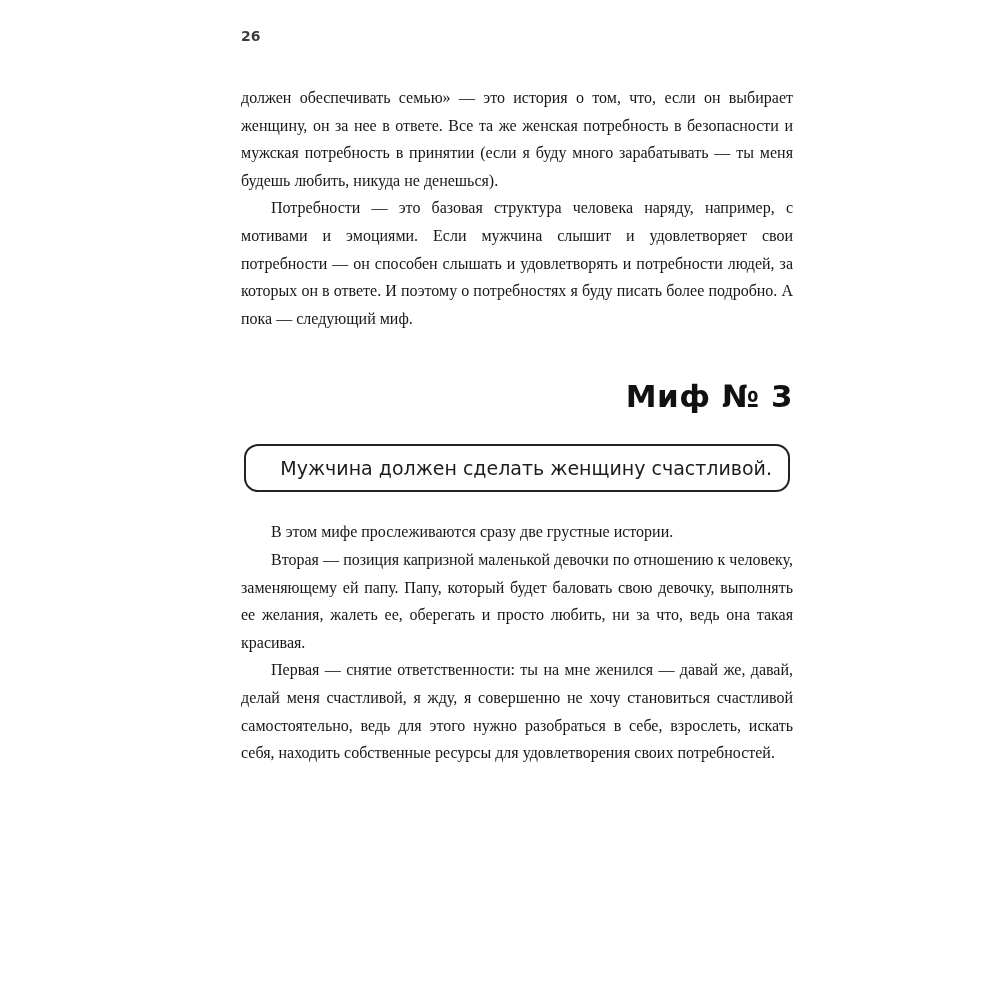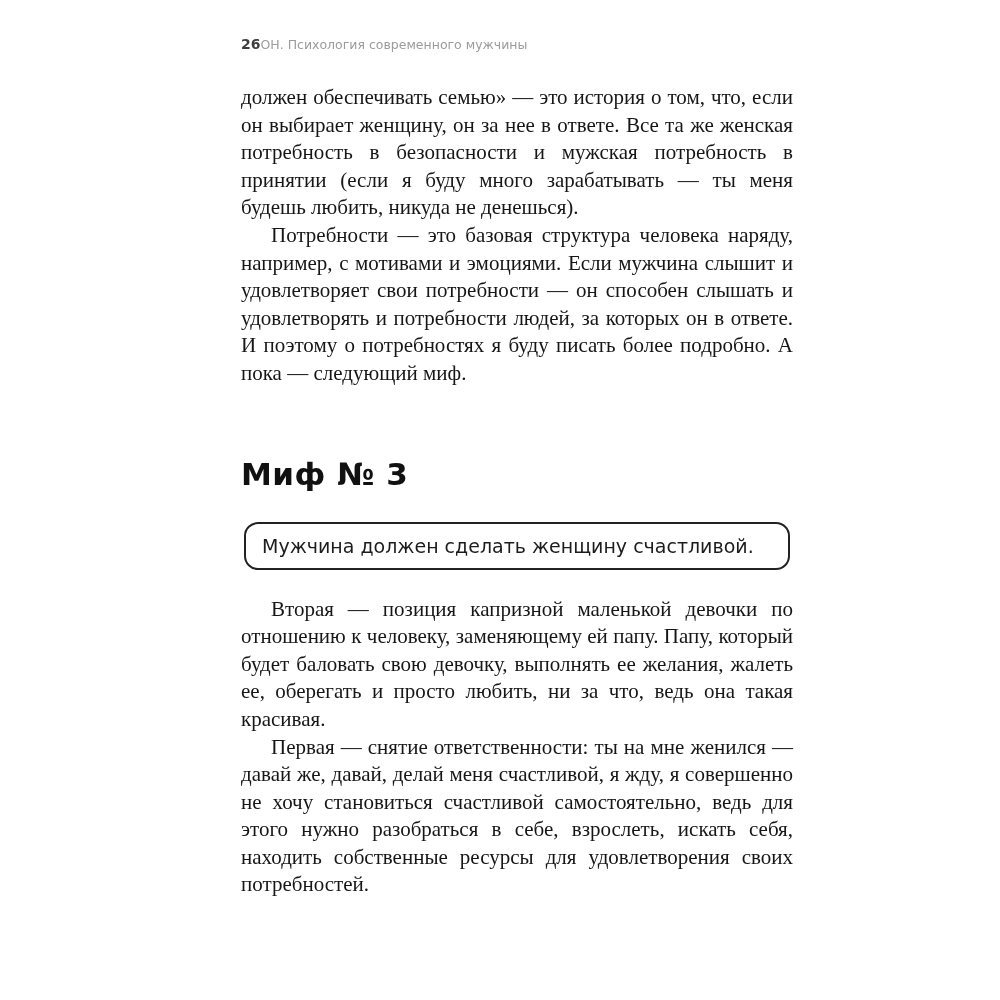--- a/index.html
+++ b/index.html
@@ -12,24 +12,25 @@
   }
   .page {
     position: relative;
     width: 1000px;
     height: 1000px;
     overflow: hidden;
     background: #ffffff;
   }
   .header {
     position: absolute;
-    top: 36px;
+    top: 28px;
     left: 241px;
     width: 552px;
     display: flex;
+    justify-content: space-between;
     align-items: baseline;
   }
   .page-num {
     font-family: "DejaVu Sans", sans-serif;
     font-weight: bold;
     font-size: 14px;
     color: #3d3d3d;
   }
   .running {
     font-family: "DejaVu Sans", sans-serif;
@@ -37,69 +38,69 @@
     color: #9b9b9b;
   }
   .main {
     position: absolute;
     top: 84px;
     left: 241px;
     width: 552px;
   }
   .main p {
     margin: 0;
-    font-size: 21px;
+    font-size: 16px;
     line-height: 27.6px;
     text-align: justify;
     text-indent: 30px;
   }
   .main p.noindent { text-indent: 0; }
   h1.myth-heading {
     font-family: "DejaVu Sans", sans-serif;
     font-weight: bold;
     font-size: 31px;
     letter-spacing: 0.5px;
-    text-align: left;
+    text-align: right;
     color: #111111;
-    margin: 68px 0 30px 0;
+    margin: 46px 0 30px 0;
   }
   .myth-box {
     border: 2px solid #222222;
     border-radius: 14px;
     padding: 10px 16px;
     margin: 0 3px 26px 3px;
-    text-align: left;
+    text-align: right;
     font-family: "DejaVu Sans", sans-serif;
     font-size: 19px;
     color: #1c1c1c;
     line-height: 24px;
   }
 </style>
 </head>
 <body>
 
 <div class="page">
 
   <div class="header">
     <span class="page-num">26</span>
-    <span class="running">ОН. Психология современного мужчины</span>
   </div>
 
   <div class="main">
 
     <p class="noindent">должен обеспечивать семью» — это история о том, что, если он выбирает женщину, он за нее в ответе. Все та же женская потребность в безопасности и мужская потребность в принятии (если я буду много зарабатывать — ты меня будешь любить, никуда не денешься).</p>
 
     <p>Потребности — это базовая структура человека наряду, например, с мотивами и эмоциями. Если мужчина слышит и удовлетворяет свои потребности — он способен слышать и удовлетворять и потребности людей, за которых он в ответе. И поэтому о потребностях я буду писать более подробно. А пока — следующий миф.</p>
 
     <h1 class="myth-heading">Миф № 3</h1>
 
     <div class="myth-box">
       <span>Мужчина должен сделать женщину счастливой.</span>
     </div>
 
+    <p>В этом мифе прослеживаются сразу две грустные истории.</p>
 
     <p>Вторая — позиция капризной маленькой девочки по отношению к человеку, заменяющему ей папу. Папу, который будет баловать свою девочку, выполнять ее желания, жалеть ее, оберегать и просто любить, ни за что, ведь она такая красивая.</p>
 
     <p>Первая — снятие ответственности: ты на мне женился — давай же, давай, делай меня счастливой, я жду, я совершенно не хочу становиться счастливой самостоятельно, ведь для этого нужно разобраться в себе, взрослеть, искать себя, находить собственные ресурсы для удовлетворения своих потребностей.</p>
 
 
   </div>
 
 </div>
 

